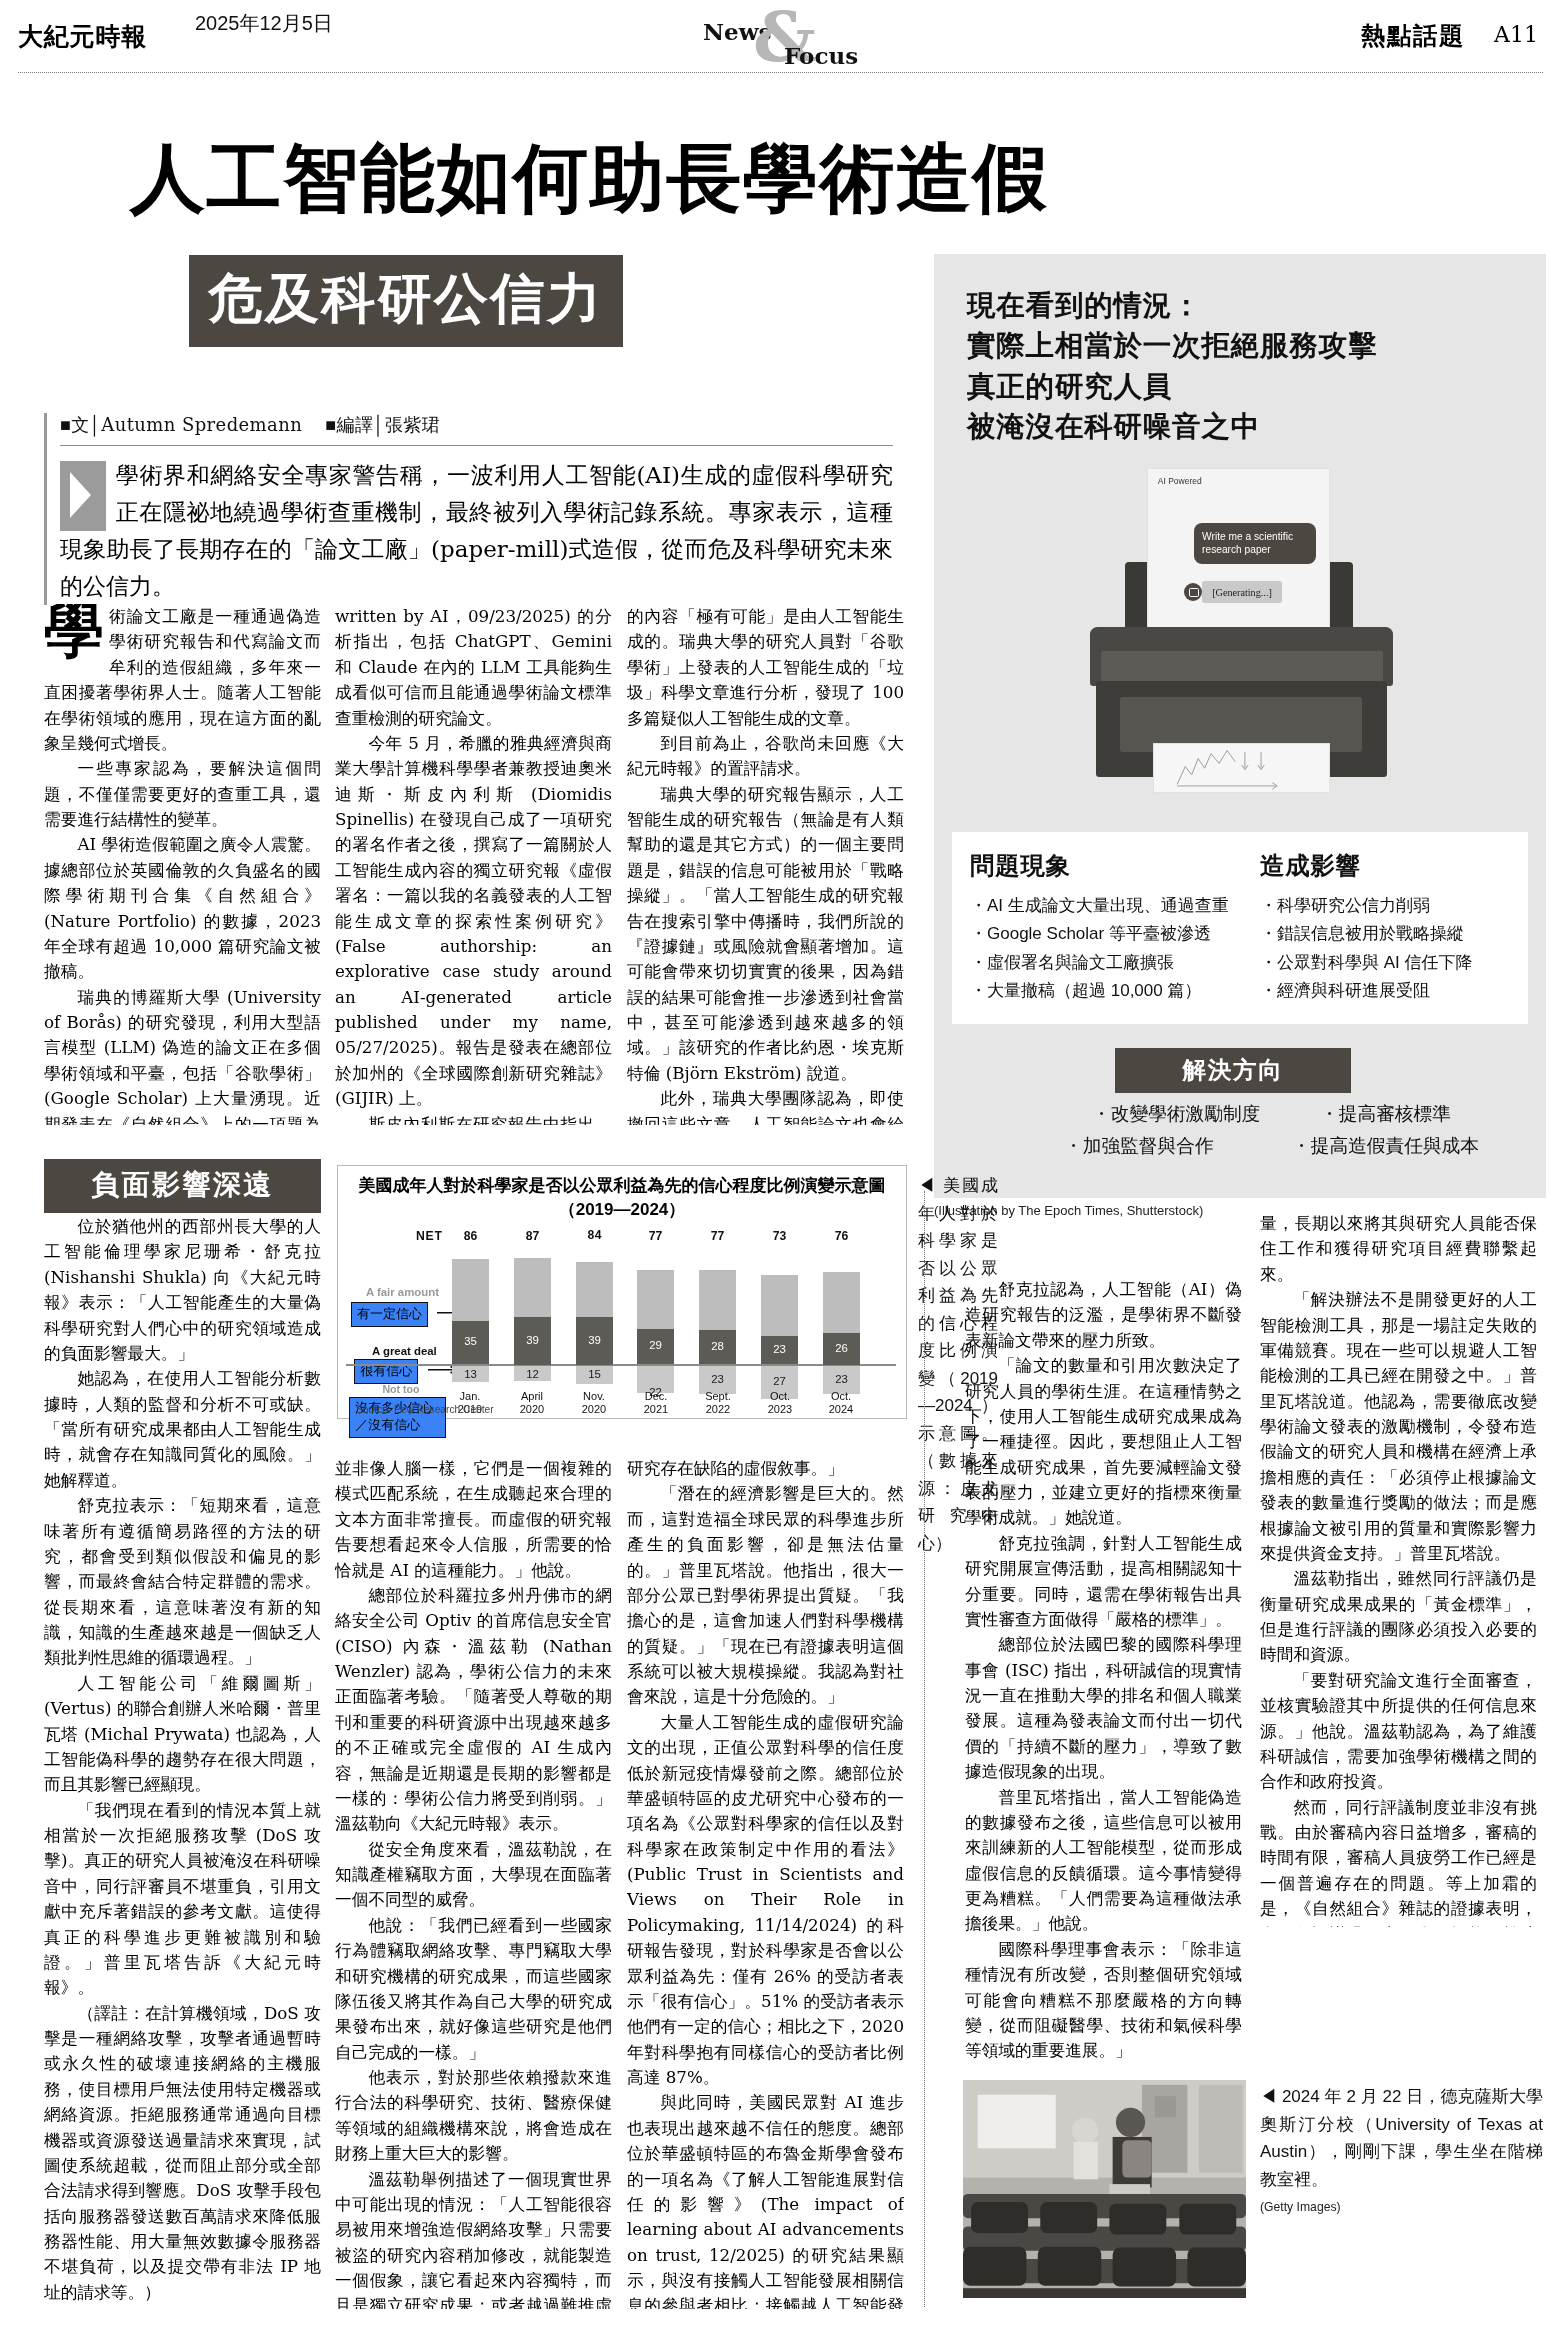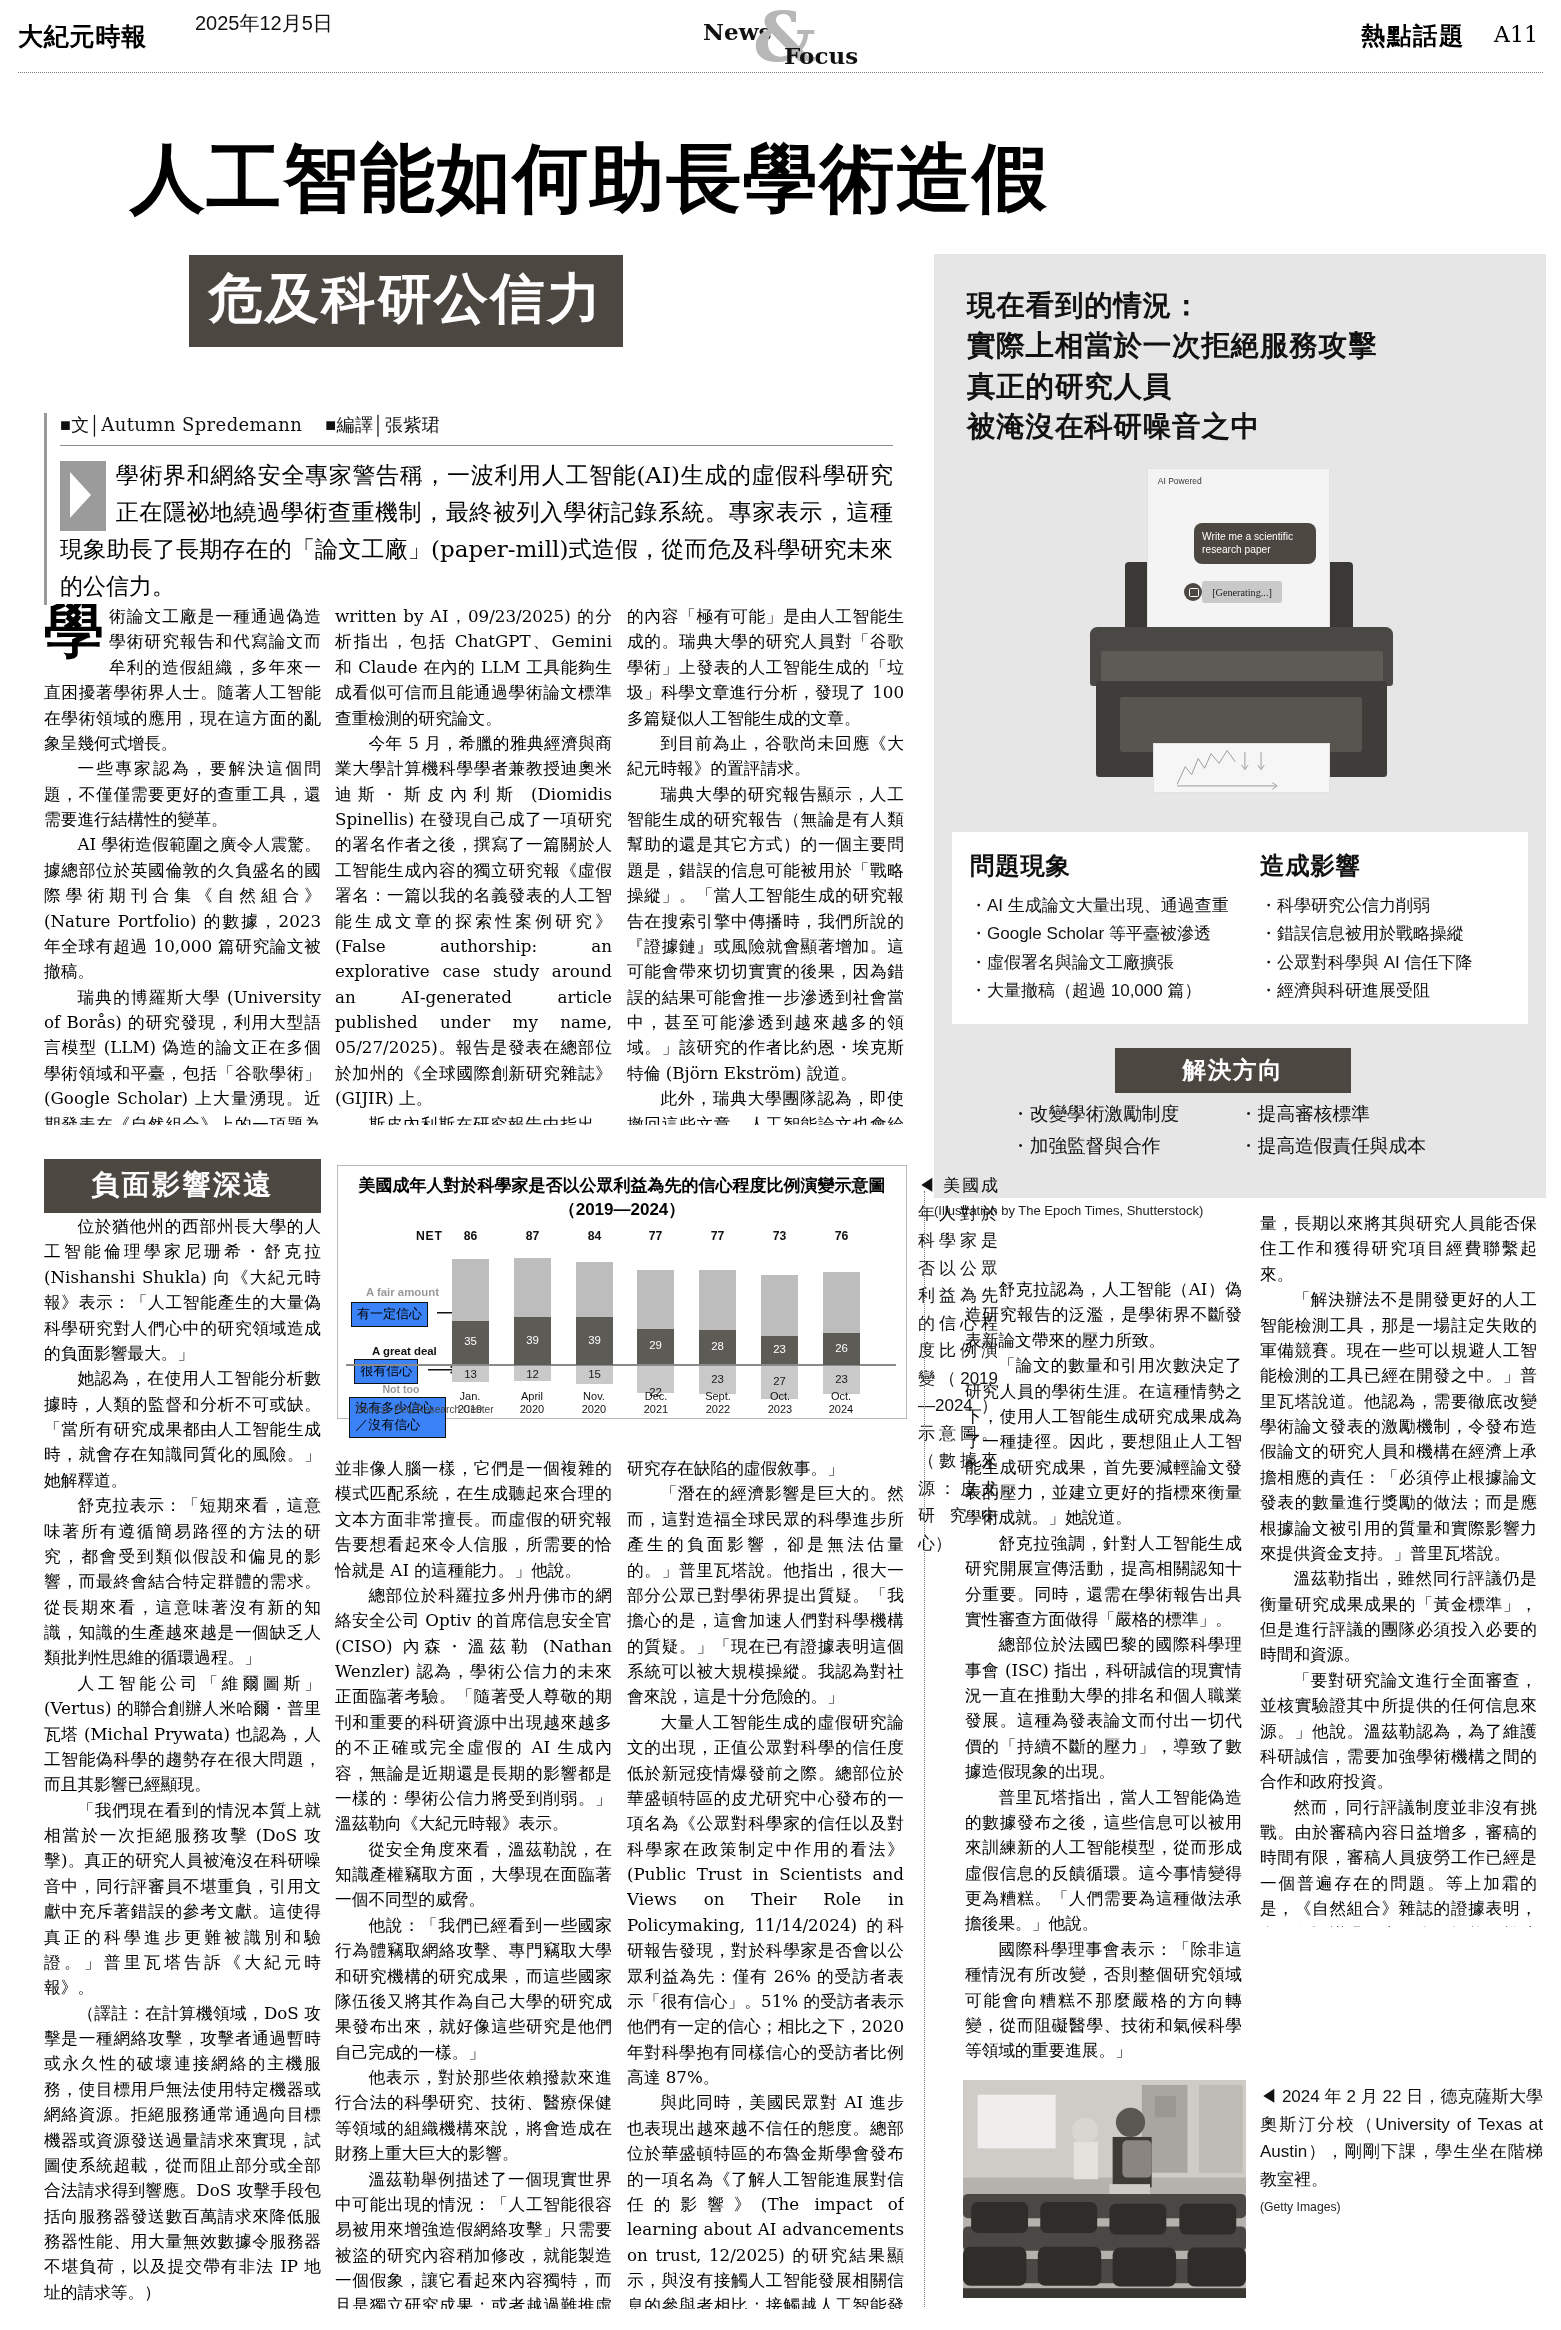--- a/index.html
+++ b/index.html
@@ -102,21 +102,21 @@
   .wb-col{position:absolute;top:18px;width:269px;}
   .wb-h{font-family:"Liberation Sans",sans-serif;font-weight:bold;font-size:24.4px;
     margin-bottom:9.8px;letter-spacing:0.8px;color:#111;}
   .wb-li{font-family:"Liberation Sans",sans-serif;font-size:17px;line-height:1.68;color:#111;}
 
   .solbanner{position:absolute;left:1115px;top:1048px;width:236px;background:#4d4742;color:#fff;
     text-align:center;font-family:"Liberation Sans",sans-serif;font-weight:bold;font-size:23.6px;
     letter-spacing:1.6px;padding:5.7px 0 7.3px 0;}
   .sollist{position:absolute;left:1011px;top:1098px;width:521px;
     font-family:"Liberation Sans",sans-serif;font-size:18.7px;line-height:1.72;color:#111;}
-  .sol-row{display:flex;}
+  .sol-row{display:flex;justify-content:center;}
   .sol-a{width:228px;}
   .credit{position:absolute;left:934px;top:1203px;width:612px;text-align:left;
     font-family:"Liberation Sans",sans-serif;font-size:13px;color:#222;}
 
   
   .chartbox{position:absolute;left:337px;top:1165px;width:570px;height:254px;
     background:#fff;border:0.8px solid #b9b9b9;box-sizing:border-box;}
   .ch-title{margin:8.1px 16.3px 0 16.3px;text-align:center;font-family:"Liberation Sans",sans-serif;
     font-weight:bold;font-size:17px;line-height:1.38;color:#000;}
   .ch-plot{position:absolute;left:0;top:60px;width:568px;height:192px;}
@@ -327,21 +327,21 @@
           </div>
           <div style="position: absolute; left: 238px; top: 36px; width: 37px;">
             <div class="seg-fair" style="height: 55px;"></div>
             <div class="seg-great" style="height: 48px;">
               <div class="seg-val" style="top: 16.5px; color: rgb(255, 255, 255);">39</div>
             </div>
           </div>
           <div class="seg-none" style="position: absolute; left: 238px; top: 140px; width: 37px; height: 18.3px;">
             <div class="seg-val" style="top: 1.8px; color: rgb(26, 26, 26);">15</div>
           </div>
-          <div class="ch-net" style="left: 238px; top: 3.3px;">84</div>
+          <div class="ch-net" style="left: 238px; top: 3.3px; font-family: Liberation Mono, monospace;">84</div>
           <div class="ch-xlab" style="left: 235px; bottom: 1.6px;">
             <div>Nov.</div>
             <div>2020</div>
           </div>
           <div style="position: absolute; left: 299px; top: 44px; width: 37px;">
             <div class="seg-fair" style="height: 59px;"></div>
             <div class="seg-great" style="height: 35px;">
               <div class="seg-val" style="top: 10.4px; color: rgb(255, 255, 255);">29</div>
             </div>
           </div>

